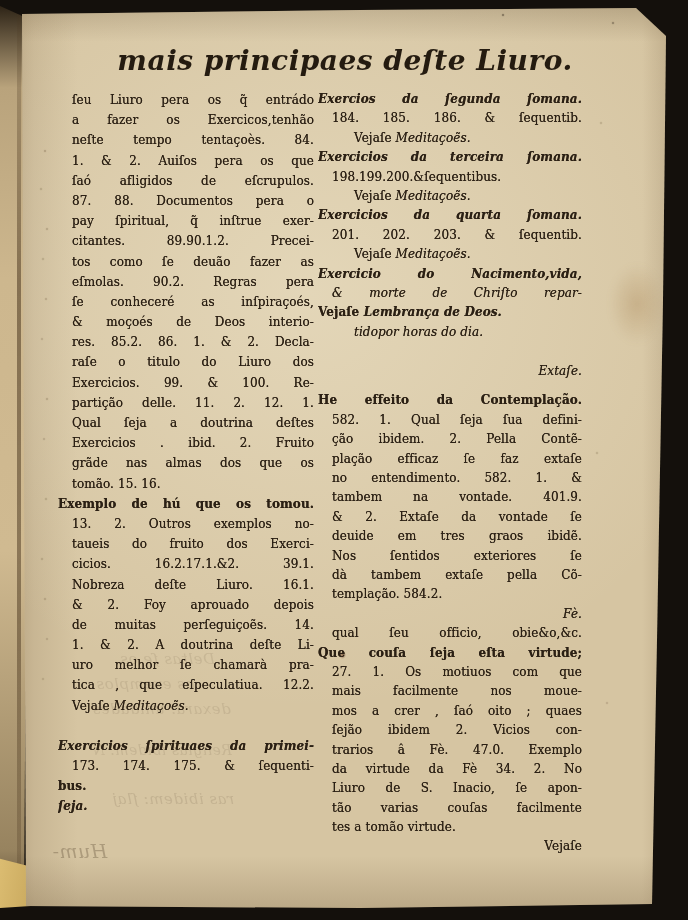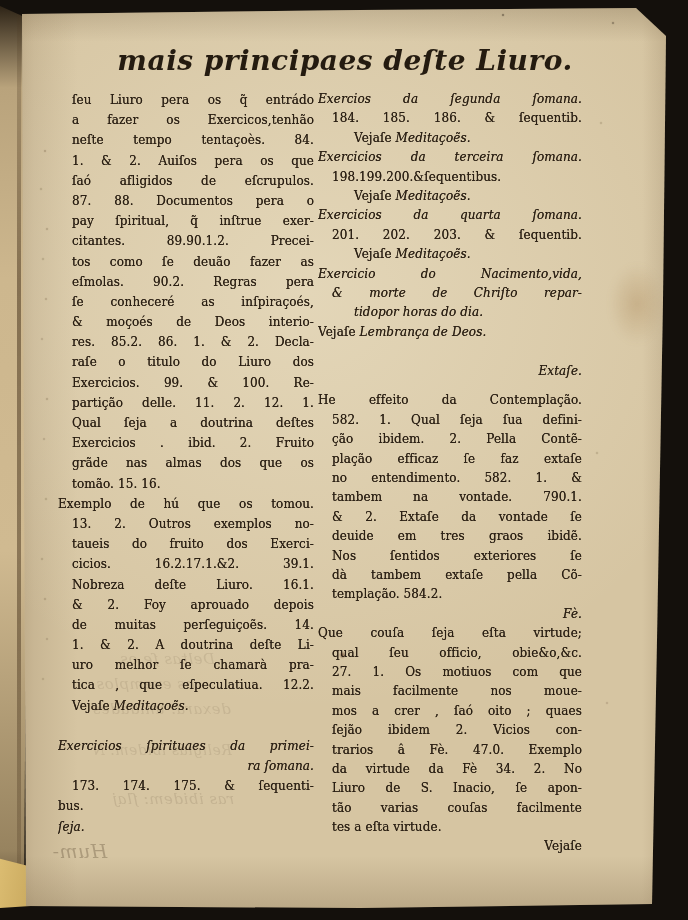--- a/index.html
+++ b/index.html
@@ -78,21 +78,21 @@
   
   .col { position:absolute; top:90px; color:#2b2014; font-size:12px; letter-spacing:.1px; }
   #col-left  { left:58px;  width:256px; }
   #col-right { left:318px; width:264px; }
   .line {
     height:20.2px; line-height:20.2px; padding-left:14px; overflow:hidden;
     text-shadow:0 0 .5px rgba(43,32,20,.85);
   }
   #col-right .line { height:19.4px; line-height:19.4px; }
   .line.j   { text-align:justify; text-align-last:justify; }
-  .line.out { padding-left:0; }
+  .line.out { padding-left:0;font-weight:bold; }
   .line.ind2{ padding-left:36px; }
   .line.c   { padding-left:0; text-align:right; }
   .line.r   { padding-left:0; text-align:right; }
   .line.it  { font-style:italic; }
   .line.sp  { height:20px !important; }
   .line.sp2 { height:10px !important; }
   .line .i  { font-style:italic; }
 </style>
 </head>
 <body>
@@ -145,61 +145,60 @@
         <div class="line j">cicios. 16.2.17.1.&amp;2. 39.1.</div>
         <div class="line j">Nobreza deſte Liuro. 16.1.</div>
         <div class="line j">&amp; 2. Foy aprouado depois</div>
         <div class="line j">de muitas perſeguiçoẽs. 14.</div>
         <div class="line j">1. &amp; 2. A doutrina deſte Li-</div>
         <div class="line j">uro melhor ſe chamarà pra-</div>
         <div class="line j">tica , que eſpeculatiua. 12.2.</div>
         <div class="line"><span>Vejaſe </span><span class="i">Meditaçoẽs.</span></div>
         <div class="line sp"></div>
         <div class="line out it j">Exercicios ſpirituaes da primei-</div>
-        <div class="line c it">ra ſomana.</div>
         <div class="line j">173. 174. 175. &amp; ſequenti-</div>
         <div class="line out">bus.</div>
         <div class="line out"><span class="i">ſeja.</span></div>
       </div>
     <div id="col-right" class="col">
         <div class="line out it j">Exercios da ſegunda ſomana.</div>
         <div class="line j">184. 185. 186. &amp; ſequentib.</div>
         <div class="line ind2"><span>Vejaſe </span><span class="i">Meditaçoẽs.</span></div>
         <div class="line out it j">Exercicios da terceira ſomana.</div>
         <div class="line j">198.199.200.&amp;ſequentibus.</div>
         <div class="line ind2"><span>Vejaſe </span><span class="i">Meditaçoẽs.</span></div>
         <div class="line out it j">Exercicios da quarta ſomana.</div>
         <div class="line j">201. 202. 203. &amp; ſequentib.</div>
         <div class="line ind2"><span>Vejaſe </span><span class="i">Meditaçoẽs.</span></div>
         <div class="line out it j">Exercicio do Nacimento,vida,</div>
         <div class="line it j">&amp; morte de Chriſto repar-</div>
+        <div class="line out"><span>Vejaſe </span><span class="i">Lembrança de Deos.</span></div>
         <div class="line it ind2">tidopor horas do dia.</div>
-        <div class="line out"><span>Vejaſe </span><span class="i">Lembrança de Deos.</span></div>
         <div class="line sp"></div>
         <div class="line c it">Extaſe.</div>
         <div class="line sp2"></div>
         <div class="line out j">He effeito da Contemplação.</div>
         <div class="line j">582. 1. Qual ſeja ſua defini-</div>
         <div class="line j">ção ibidem. 2. Pella Contẽ-</div>
         <div class="line j">plação efficaz ſe faz extaſe</div>
         <div class="line j">no entendimento. 582. 1. &amp;</div>
-        <div class="line j">tambem na vontade. 790.1.</div>
+        <div class="line j">tambem na vontade. 401.9.</div>
         <div class="line j">&amp; 2. Extaſe da vontade ſe</div>
         <div class="line j">deuide em tres graos ibidẽ.</div>
         <div class="line j">Nos ſentidos exteriores ſe</div>
         <div class="line j">dà tambem extaſe pella Cõ-</div>
         <div class="line">templação. 584.2.</div>
         <div class="line c it">Fè.</div>
+        <div class="line j">qual ſeu officio, obie&amp;o,&amp;c.</div>
         <div class="line out j">Que couſa ſeja eſta virtude;</div>
-        <div class="line j">qual ſeu officio, obie&amp;o,&amp;c.</div>
         <div class="line j">27. 1. Os motiuos com que</div>
         <div class="line j">mais facilmente nos moue-</div>
         <div class="line j">mos a crer , ſaó oito ; quaes</div>
         <div class="line j">ſejão ibidem 2. Vicios con-</div>
         <div class="line j">trarios â Fè. 47.0. Exemplo</div>
         <div class="line j">da virtude da Fè 34. 2. No</div>
         <div class="line j">Liuro de S. Inacio, ſe apon-</div>
         <div class="line j">tão varias couſas facilmente</div>
-        <div class="line">tes a eſta virtude.</div>
+        <div class="line">tes a tomão virtude.</div>
         <div class="line r">Vejaſe</div>
       </div>
   </div>
 </div>
 
 </body></html>

